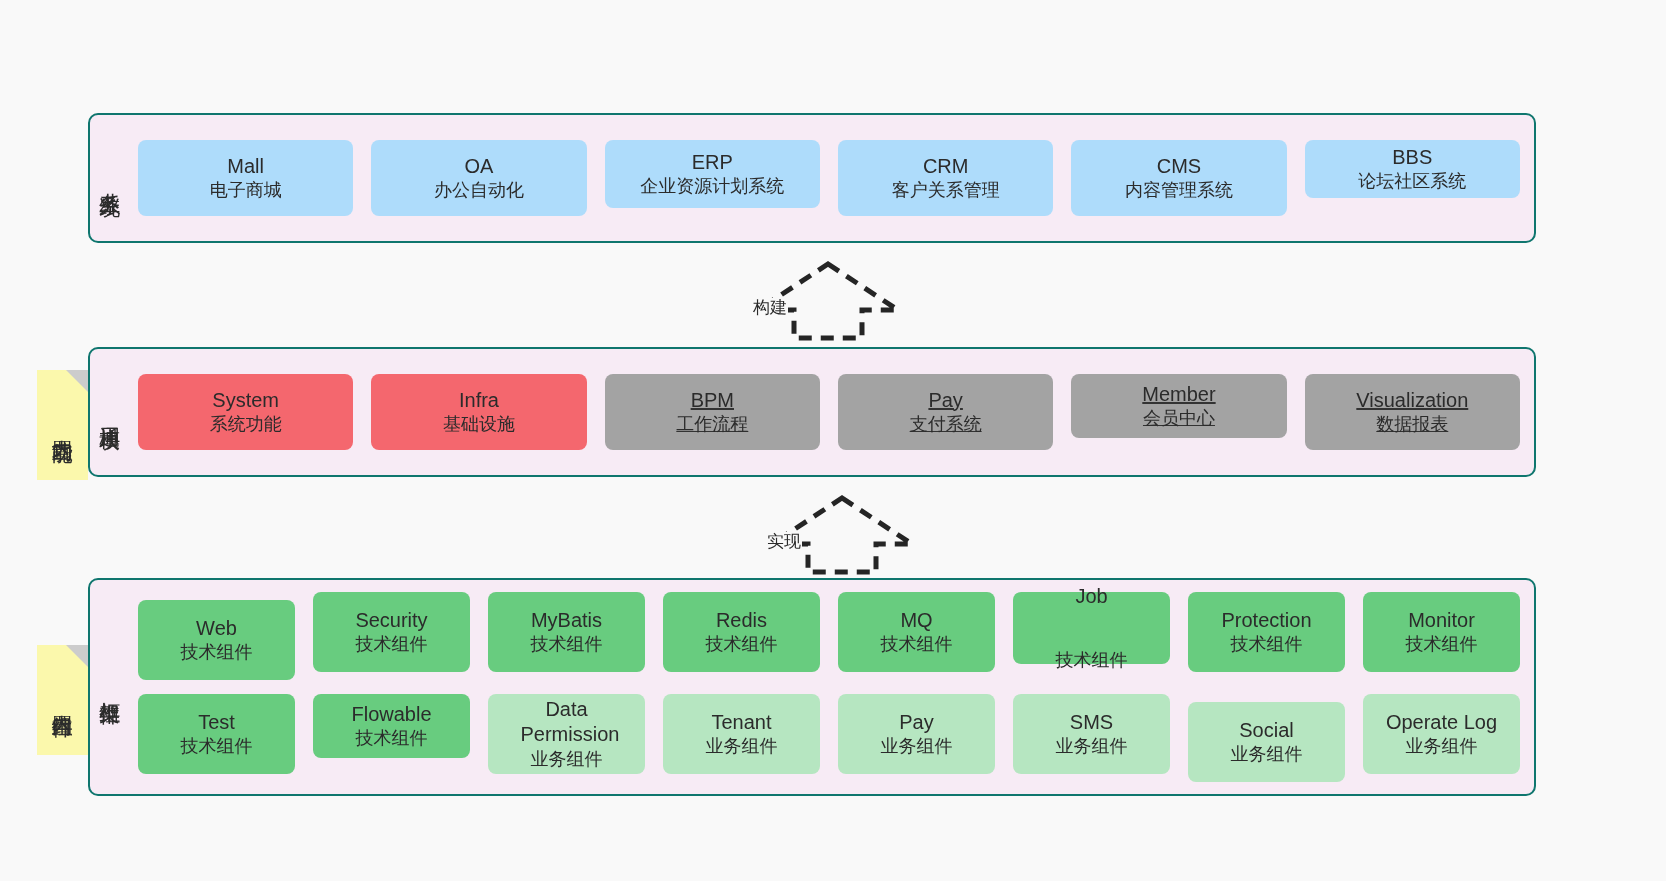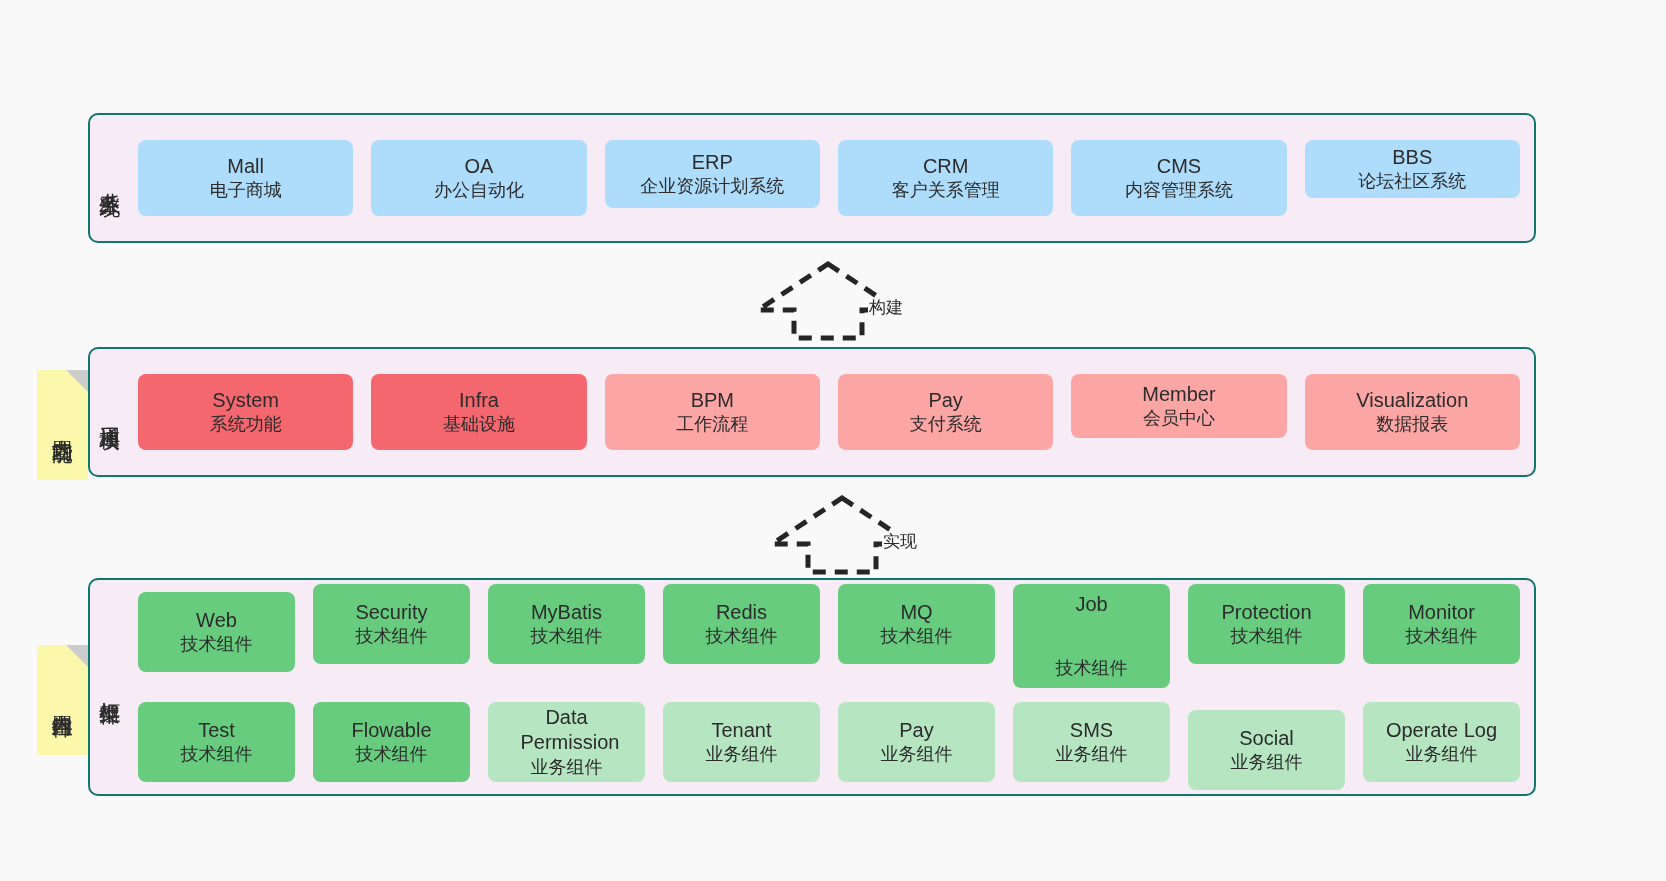--- a/index.html
+++ b/index.html
@@ -63,21 +63,21 @@
     line-height:1.28;
     box-sizing:border-box;
     padding:6px 4px;
   }
   .cell .t1{font-size:20px;color:#2b2b2b;}
   .cell .t2{font-size:18px;color:#2b2b2b;}
 
   
   .c-blue       {background:#aedcfb;}
   .c-red        {background:#f4676e;}
-  .c-pink       {background:#fca5a5;}
+  .c-pink       {background:#a3a3a3;text-decoration:underline;}
   .c-green      {background:#68cc7f;}
   .c-lightgreen {background:#b6e6c1;}
 
   
   .note{
     position:absolute;
     background:#fbf8ac;
     font-size:21px;
     line-height:1.12;
     letter-spacing:1px;
@@ -98,21 +98,21 @@
     border-top:22px solid #cccccc;
   }
 
   
   .arrow{position:absolute;}
   .arrow svg{display:block;}
   .arrow .alabel{
     position:absolute;
     left:0;right:0;
     top:38px;
-    text-align:right;
+    text-align:left;
     font-size:17px;
     color:#2b2b2b;
     background:transparent;
   }
   .alabel span{background:#f9f9f9;padding:0 1px;}
 </style>
 </head>
 <body>
 
 <div class="canvas">
@@ -227,40 +227,40 @@
           <span class="t2">技术组件</span>
         </div>
         <div class="cell c-green" style="height:80px;">
           <span class="t1">Redis</span>
           <span class="t2">技术组件</span>
         </div>
         <div class="cell c-green" style="height:80px;">
           <span class="t1">MQ</span>
           <span class="t2">技术组件</span>
         </div>
-        <div class="cell c-green" style="height:104px;gap:40px;">
+        <div class="cell c-green" style="height:72px;gap:40px;">
           <span class="t1">Job</span>
           <span class="t2">技术组件</span>
         </div>
         <div class="cell c-green" style="height:80px;">
           <span class="t1">Protection</span>
           <span class="t2">技术组件</span>
         </div>
         <div class="cell c-green" style="height:80px;">
           <span class="t1">Monitor</span>
           <span class="t2">技术组件</span>
         </div>
       </div>
 
       <div class="row">
         <div class="cell c-green" style="height:80px;">
           <span class="t1">Test</span>
           <span class="t2">技术组件</span>
         </div>
-        <div class="cell c-green" style="height:80px;">
+        <div class="cell c-green" style="height:64px;">
           <span class="t1">Flowable</span>
           <span class="t2">技术组件</span>
         </div>
         <div class="cell c-lightgreen" style="height:80px;">
           <span class="t1" style="max-width:92px;">Data Permission</span>
           <span class="t2">业务组件</span>
         </div>
         <div class="cell c-lightgreen" style="height:80px;">
           <span class="t1">Tenant</span>
           <span class="t2">业务组件</span>

